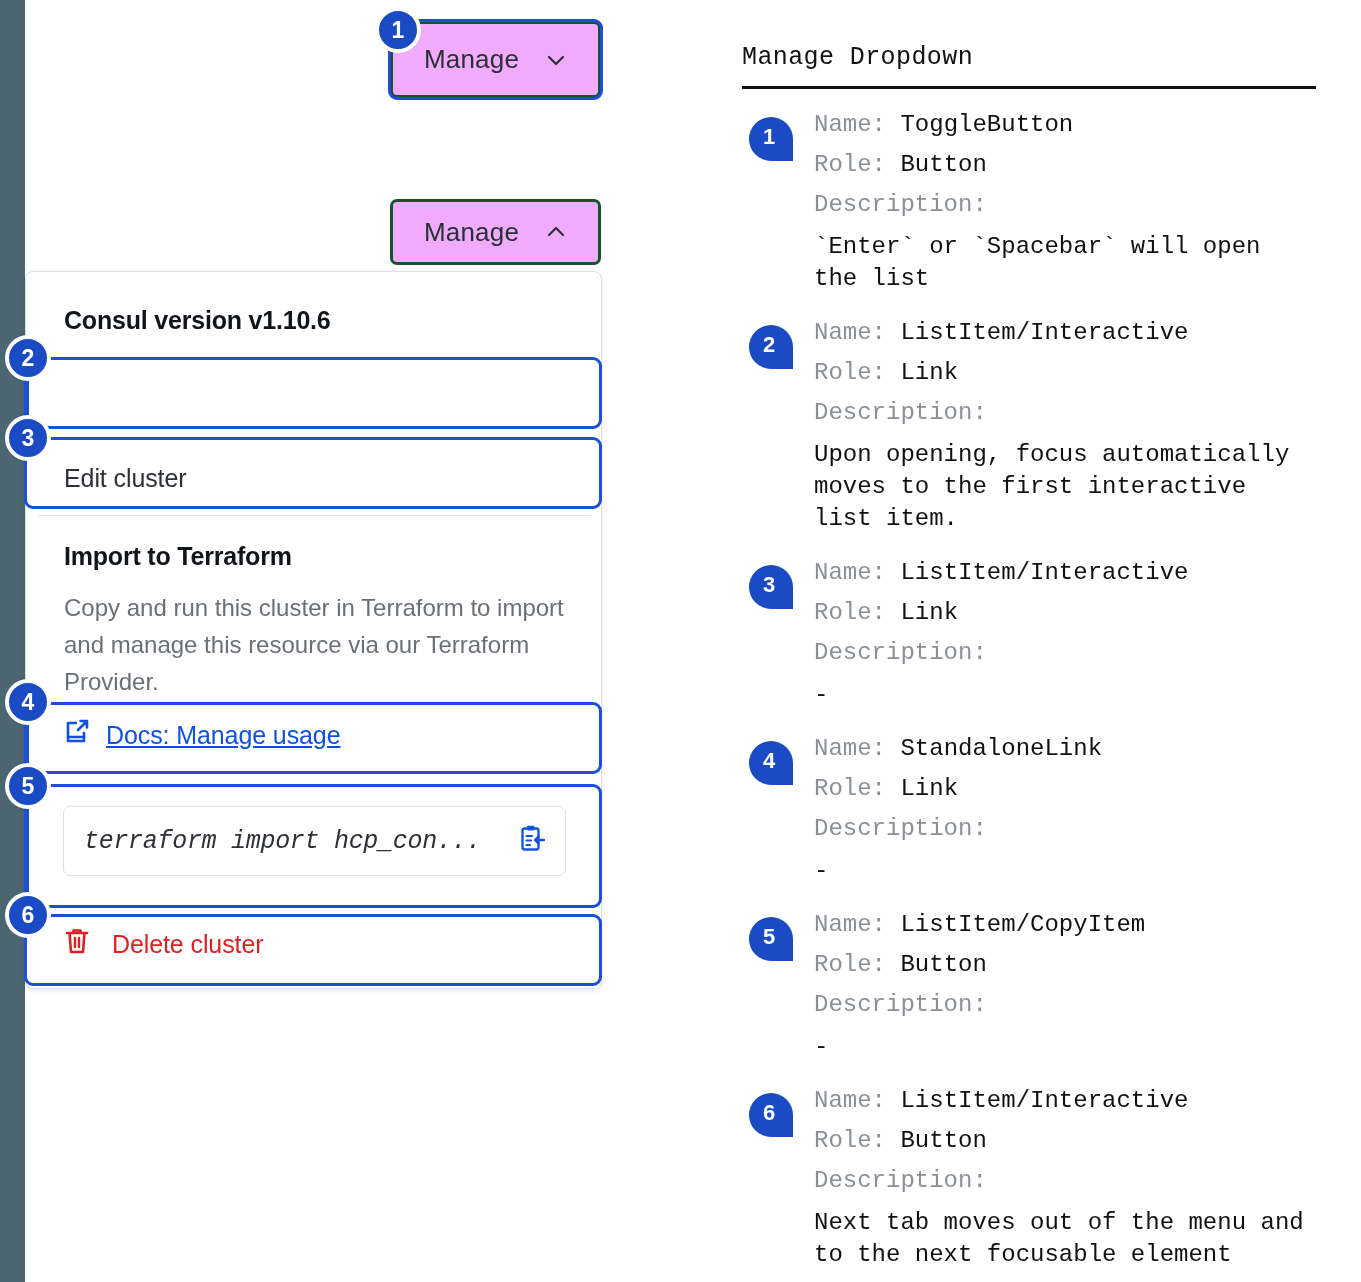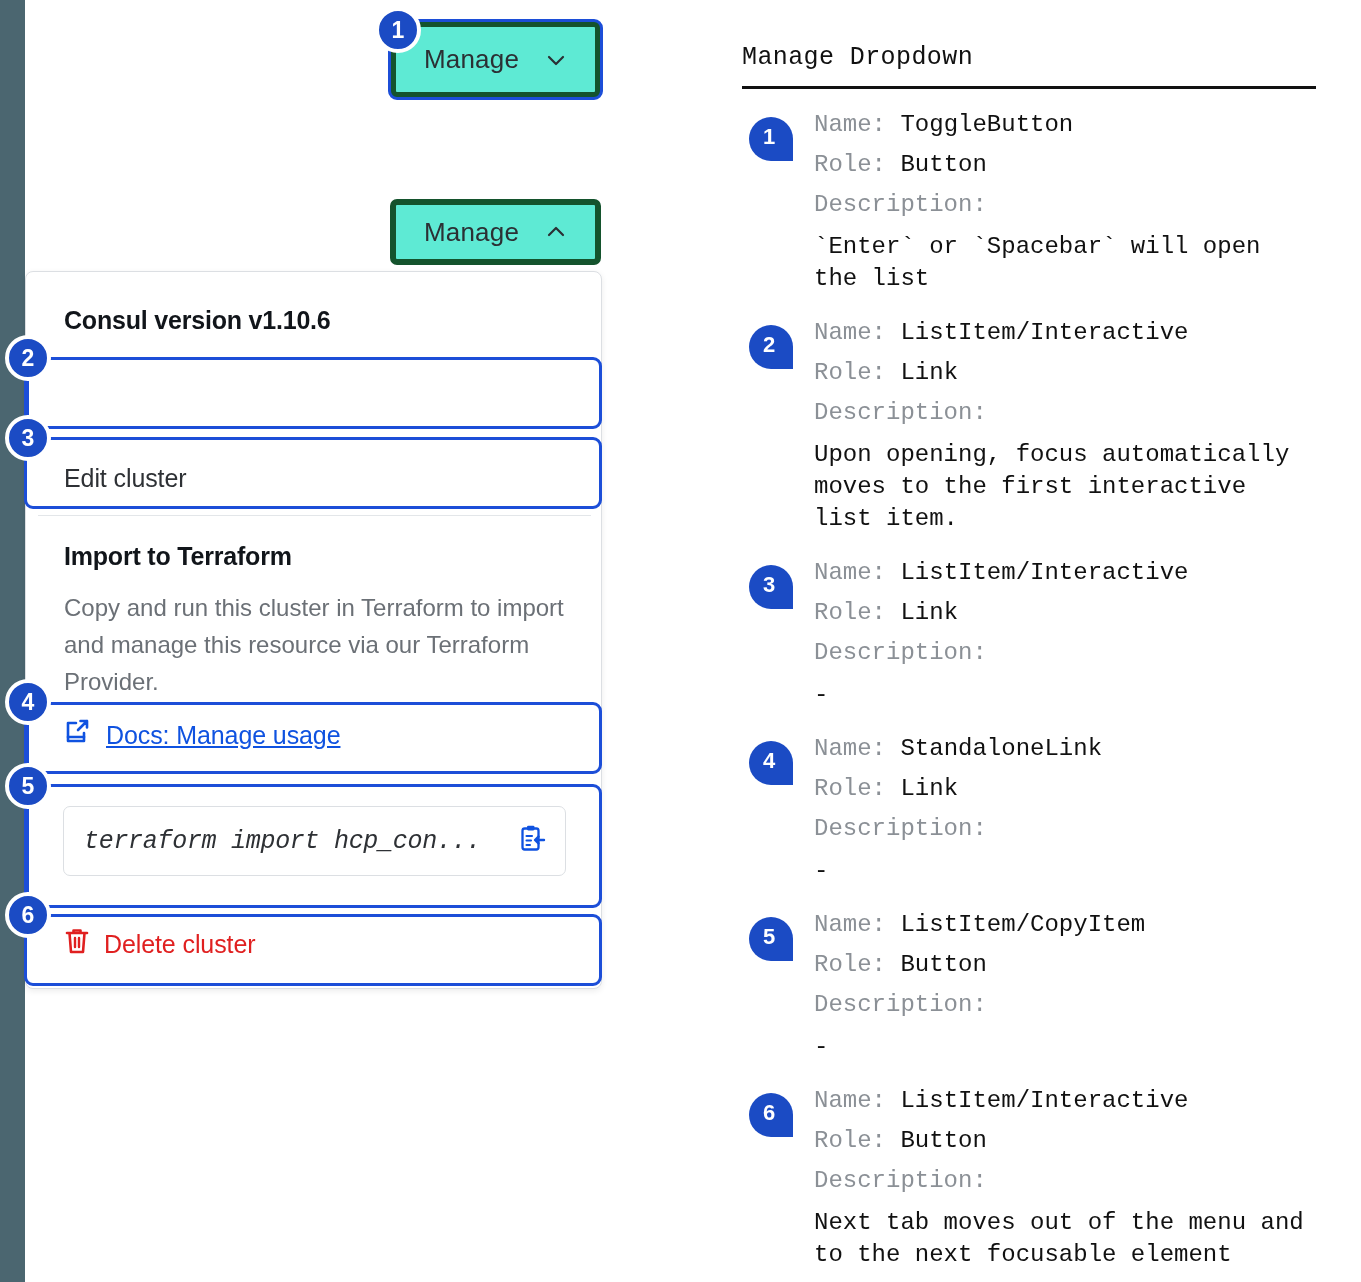--- a/index.html
+++ b/index.html
@@ -17,22 +17,22 @@
     background:#4b6670;
   }
 
   
   .left-col{position:absolute;left:0;top:0;width:700px;height:1282px;}
 
   
   .manage-btn{
     position:absolute;
     box-sizing:border-box;
-    background:#5eead4;
-    border:6px solid #14532d;
+    background:#f0abfc;
+    border:3px solid #14532d;
     border-radius:7px;
     display:flex;align-items:center;justify-content:center;
     gap:26px;
     font-size:26px;
     color:#2b3034;
     letter-spacing:.2px;
   }
   #manage-btn-1{left:390px;top:21px;width:211px;height:77px;}
   #manage-btn-2{left:390px;top:199px;width:211px;height:66px;}
   .chev{width:22px;height:22px;display:inline-block;position:relative;}
@@ -99,21 +99,21 @@
     display:flex;align-items:center;justify-content:space-between;
     padding:0 18px 0 20px;
   }
   .code-text{
     font-family:"Liberation Mono", monospace;
     font-size:25px;color:#2e3135;letter-spacing:-.3px;white-space:nowrap;font-style:italic;
   }
 
   .delete-item{
     position:absolute;left:38px;top:655px;
-    display:flex;align-items:center;gap:14px;
+    display:flex;align-items:center;gap:22px;
     font-size:25px;color:#e02020;letter-spacing:-.1px;
   }
 
   
   .hl{
     position:absolute;
     border:3px solid #1c4ed8;
     border-radius:9px;
     box-sizing:border-box;
     pointer-events:none;

